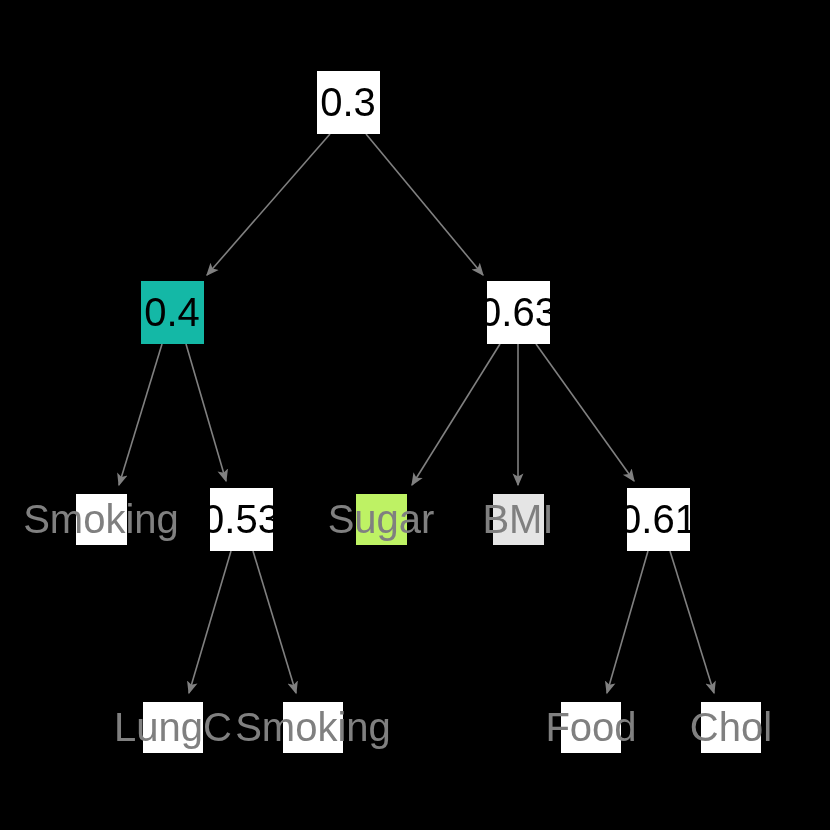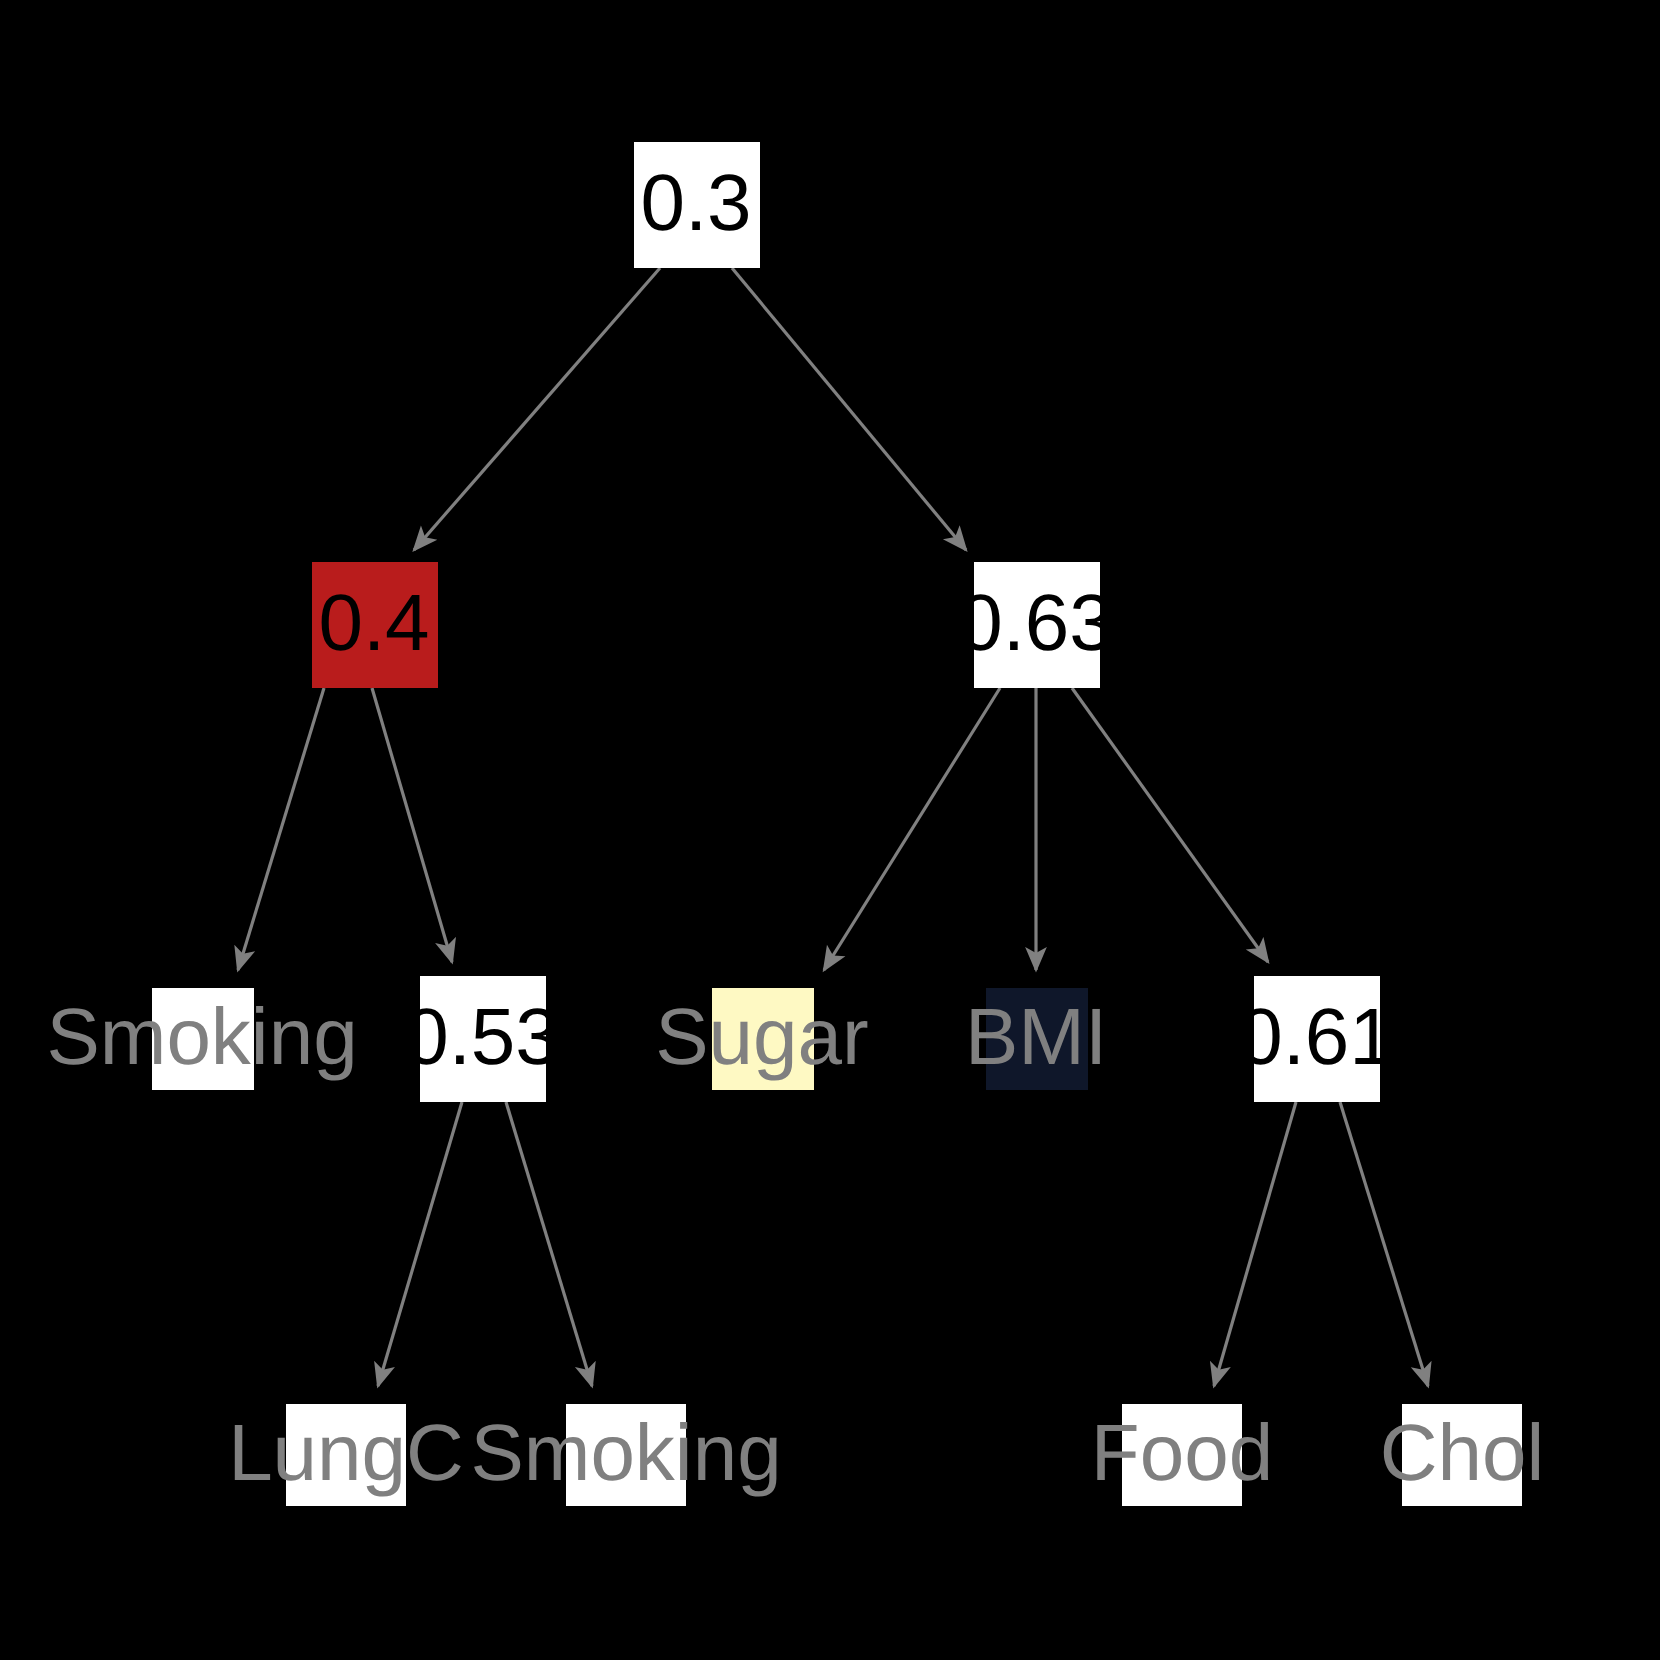--- a/index.html
+++ b/index.html
@@ -70,36 +70,36 @@
         <line x1="231" y1="551" x2="189" y2="693" stroke="#808080" stroke-width="1.6" marker-end="url(#arrowhead)"></line>
         <line x1="253" y1="551" x2="296" y2="693" stroke="#808080" stroke-width="1.6" marker-end="url(#arrowhead)"></line>
         <line x1="648" y1="551" x2="607" y2="693" stroke="#808080" stroke-width="1.6" marker-end="url(#arrowhead)"></line>
         <line x1="670" y1="551" x2="714" y2="693" stroke="#808080" stroke-width="1.6" marker-end="url(#arrowhead)"></line>
       </g>
   </svg>
   <div id="nodes">
       <div class="node node-internal" style="left: 316.5px; top: 70.5px; width: 63px; height: 63px; background: rgb(255, 255, 255);">
         <span class="node-label" style="color: rgb(0, 0, 0);">0.3</span>
       </div>
-      <div class="node node-internal" style="left: 140.5px; top: 280.5px; width: 63px; height: 63px; background: #b91c1c; margin-left: 15px;">
+      <div class="node node-internal" style="left: 140.5px; top: 280.5px; width: 63px; height: 63px; background: #14b8a6;">
         <span class="node-label" style="color: rgb(0, 0, 0);">0.4</span>
       </div>
       <div class="node node-internal" style="left: 486.5px; top: 280.5px; width: 63px; height: 63px; background: rgb(255, 255, 255);">
         <span class="node-label" style="color: rgb(0, 0, 0);">0.63</span>
       </div>
       <div class="node node-leaf" style="left: 75.5px; top: 493.5px; width: 51px; height: 51px; background: rgb(255, 255, 255);">
         <span class="node-label" style="color: rgb(128, 128, 128);">Smoking</span>
       </div>
       <div class="node node-internal" style="left: 209.5px; top: 487.5px; width: 63px; height: 63px; background: rgb(255, 255, 255);">
         <span class="node-label" style="color: rgb(0, 0, 0);">0.53</span>
       </div>
-      <div class="node node-leaf" style="left: 355.5px; top: 493.5px; width: 51px; height: 51px; background: #fef9c3; padding-left: 24px;">
+      <div class="node node-leaf" style="left: 355.5px; top: 493.5px; width: 51px; height: 51px; background: #bef264; padding-left: 24px;">
         <span class="node-label" style="color: rgb(128, 128, 128);">Sugar</span>
       </div>
-      <div class="node node-leaf" style="left: 492.5px; top: 493.5px; width: 51px; height: 51px; background: #0f172a;">
+      <div class="node node-leaf" style="left: 492.5px; top: 493.5px; width: 51px; height: 51px; background: #e5e5e5;">
         <span class="node-label" style="color: rgb(128, 128, 128);">BMI</span>
       </div>
       <div class="node node-internal" style="left: 626.5px; top: 487.5px; width: 63px; height: 63px; background: rgb(255, 255, 255);">
         <span class="node-label" style="color: rgb(0, 0, 0);">0.61</span>
       </div>
       <div class="node node-leaf" style="left: 143px; top: 701.5px; width: 60px; height: 51px; background: rgb(255, 255, 255);">
         <span class="node-label" style="color: rgb(128, 128, 128);">LungC</span>
       </div>
       <div class="node node-leaf" style="left: 283px; top: 701.5px; width: 60px; height: 51px; background: rgb(255, 255, 255);">
         <span class="node-label" style="color: rgb(128, 128, 128);">Smoking</span>

